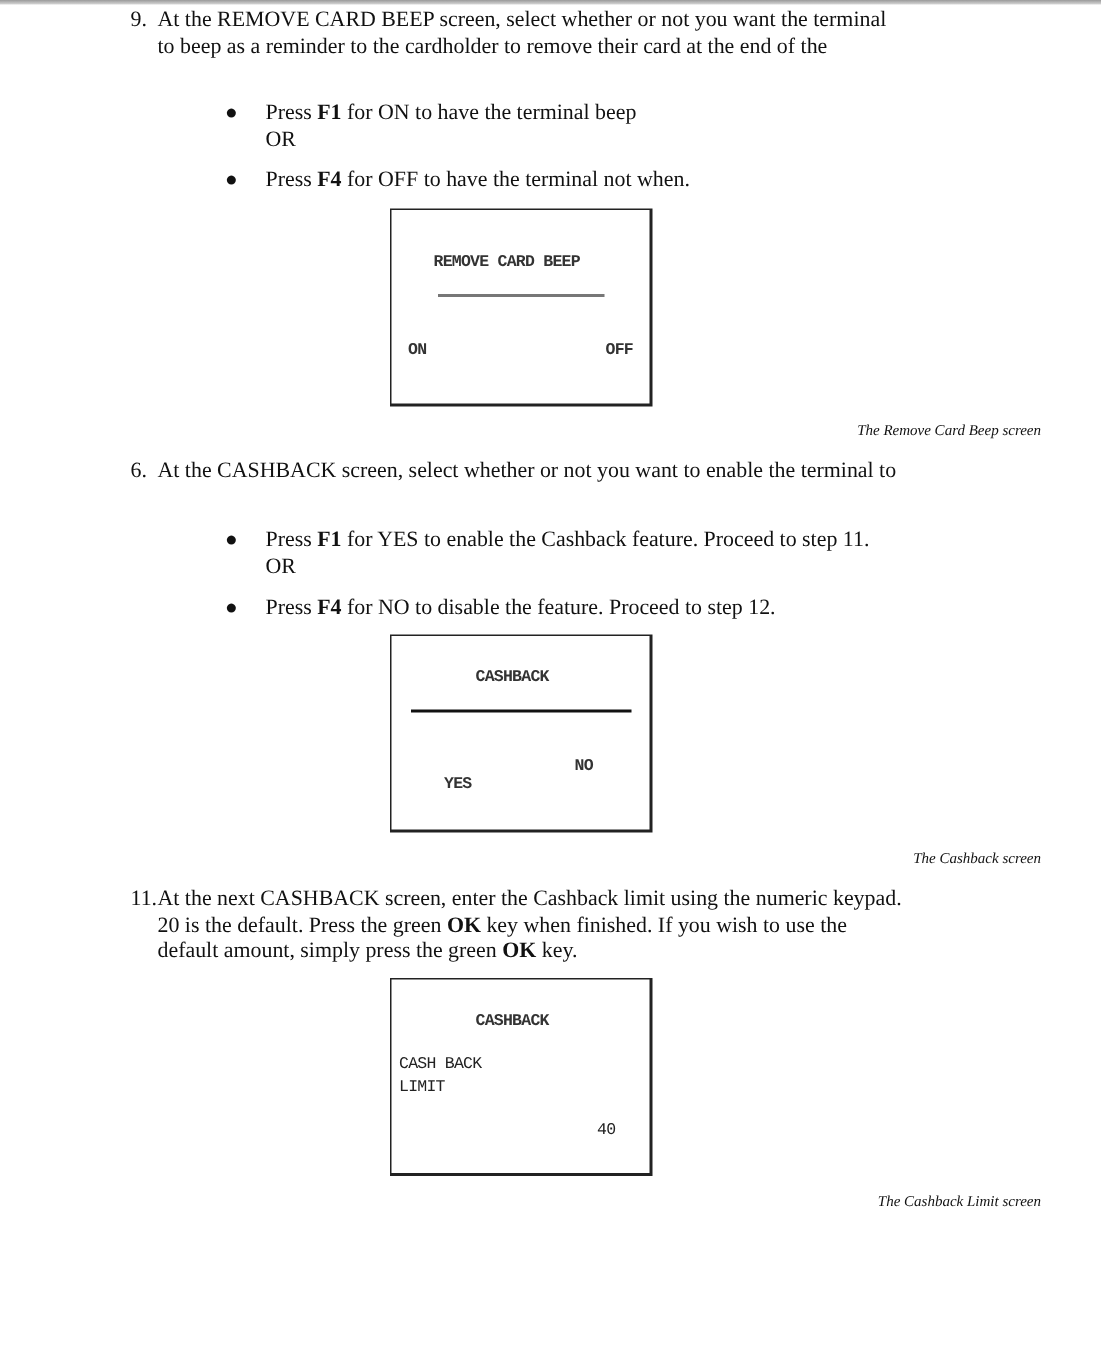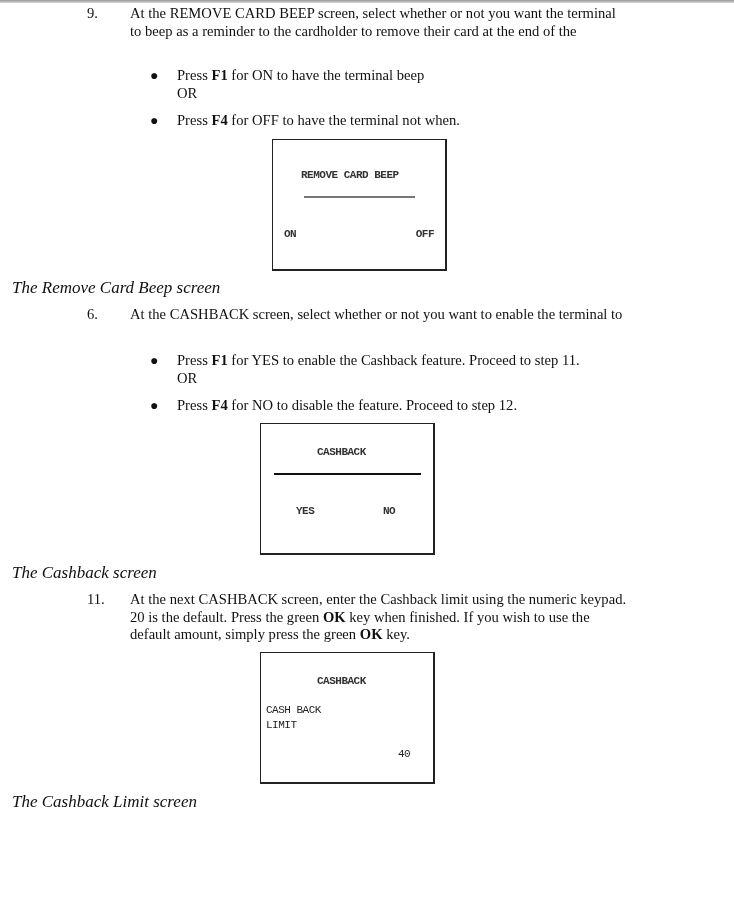--- a/index.html
+++ b/index.html
@@ -4,35 +4,35 @@
 <style>
   html, body { margin: 0; padding: 0; }
   body {
     width: 734px; height: 907px; background: #ffffff; position: relative; overflow: hidden;
     font-family: "Liberation Serif", serif; color: #111;
   }
   .topbar { position: absolute; left: 0; top: 0; width: 734px; height: 3px;
     background: linear-gradient(#9a9a9a, #d8d8d8); }
   .step { position: absolute; left: 87px; width: 560px; font-size: 14.6px; line-height: 17.6px; }
   .step .num { position: absolute; left: 0; top: 0; }
-  .step .body { margin-left: 43px; }
+  .step .body { margin-left: 18px; }
   .bullet { position: absolute; left: 150px; width: 500px; font-size: 14.6px; line-height: 17.6px; }
   .bullet .dot { position: absolute; left: 0; top: 0; font-size: 14px; }
   .bullet .txt { margin-left: 27px; }
   b { font-weight: bold; }
   .screen {
     position: absolute; left: 260px; width: 172px; height: 129px;
     border: 1px solid #222; border-right-width: 2px; border-bottom-width: 2px;
     background: #fff;
   }
   .mono { position: absolute; font-family: "Liberation Mono", monospace; font-size: 11px;
     font-weight: bold; color: #333; letter-spacing: -0.5px; white-space: nowrap; }
   .divider { position: absolute; height: 2px; }
-  .caption { position: absolute; left: 12px; width: 694px; text-align: left; font-style: italic;
-    font-size: 17px; line-height: 17px; }
+  .caption { position: absolute; left: 0; width: 694px; text-align: right; font-style: italic;
+    font-size: 10px; line-height: 17px; }
 </style>
 </head>
 <body>
 
 <div class="topbar"></div>
 
 <div class="step" style="top:5px;">
   <span class="num">9.</span>
   <div class="body">
     <div>At the REMOVE CARD BEEP screen, select whether or not you want the terminal</div>
@@ -46,21 +46,21 @@
     <div>OR</div>
   </div>
 </div>
 <div class="bullet" style="top:112px;">
   <span class="dot">●</span>
   <div class="txt">
     <span>Press </span><b>F4</b><span> for OFF to have the terminal not when.</span>
   </div>
 </div>
 
-<div class="screen" style="top:139px;margin-left:12px;">
+<div class="screen" style="top:139px;">
   <span class="mono" style="left:28px; top:29px;">REMOVE CARD BEEP</span>
   <div class="divider" style="left:31px; top:56px; width:111px; background:#777;"></div>
   <span class="mono" style="left:11px; top:88px;">ON</span>
   <span class="mono" style="right:11px; top:88px;">OFF</span>
 </div>
 <div class="caption" style="top:279px;">The Remove Card Beep screen</div>
 
 <div class="step" style="top:306px;">
   <span class="num">6.</span>
   <div class="body">
@@ -77,21 +77,21 @@
 <div class="bullet" style="top:397px;">
   <span class="dot">●</span>
   <div class="txt">
     <span>Press </span><b>F4</b><span> for NO to disable the feature. Proceed to step 12.</span>
   </div>
 </div>
 
 <div class="screen" style="top:423px;">
   <span class="mono" style="left:56px; top:22px;">CASHBACK</span>
   <div class="divider" style="left:13px; top:49px; width:147px; background:#111;"></div>
-  <span class="mono" style="left:35px; top:81px;">YES</span>
+  <span class="mono" style="left:35px; top:93px;">YES</span>
   <span class="mono" style="left:122px; top:81px;">NO</span>
 </div>
 <div class="caption" style="top:564px;">The Cashback screen</div>
 
 <div class="step" style="top:591px;">
   <span class="num">11.</span>
   <div class="body">
     <div>At the next CASHBACK screen, enter the Cashback limit using the numeric keypad.</div>
     <div><span>20 is the default. Press the green </span><b>OK</b><span> key when finished. If you wish to use the</span></div>
     <div><span>default amount, simply press the green </span><b>OK</b><span> key.</span></div>

